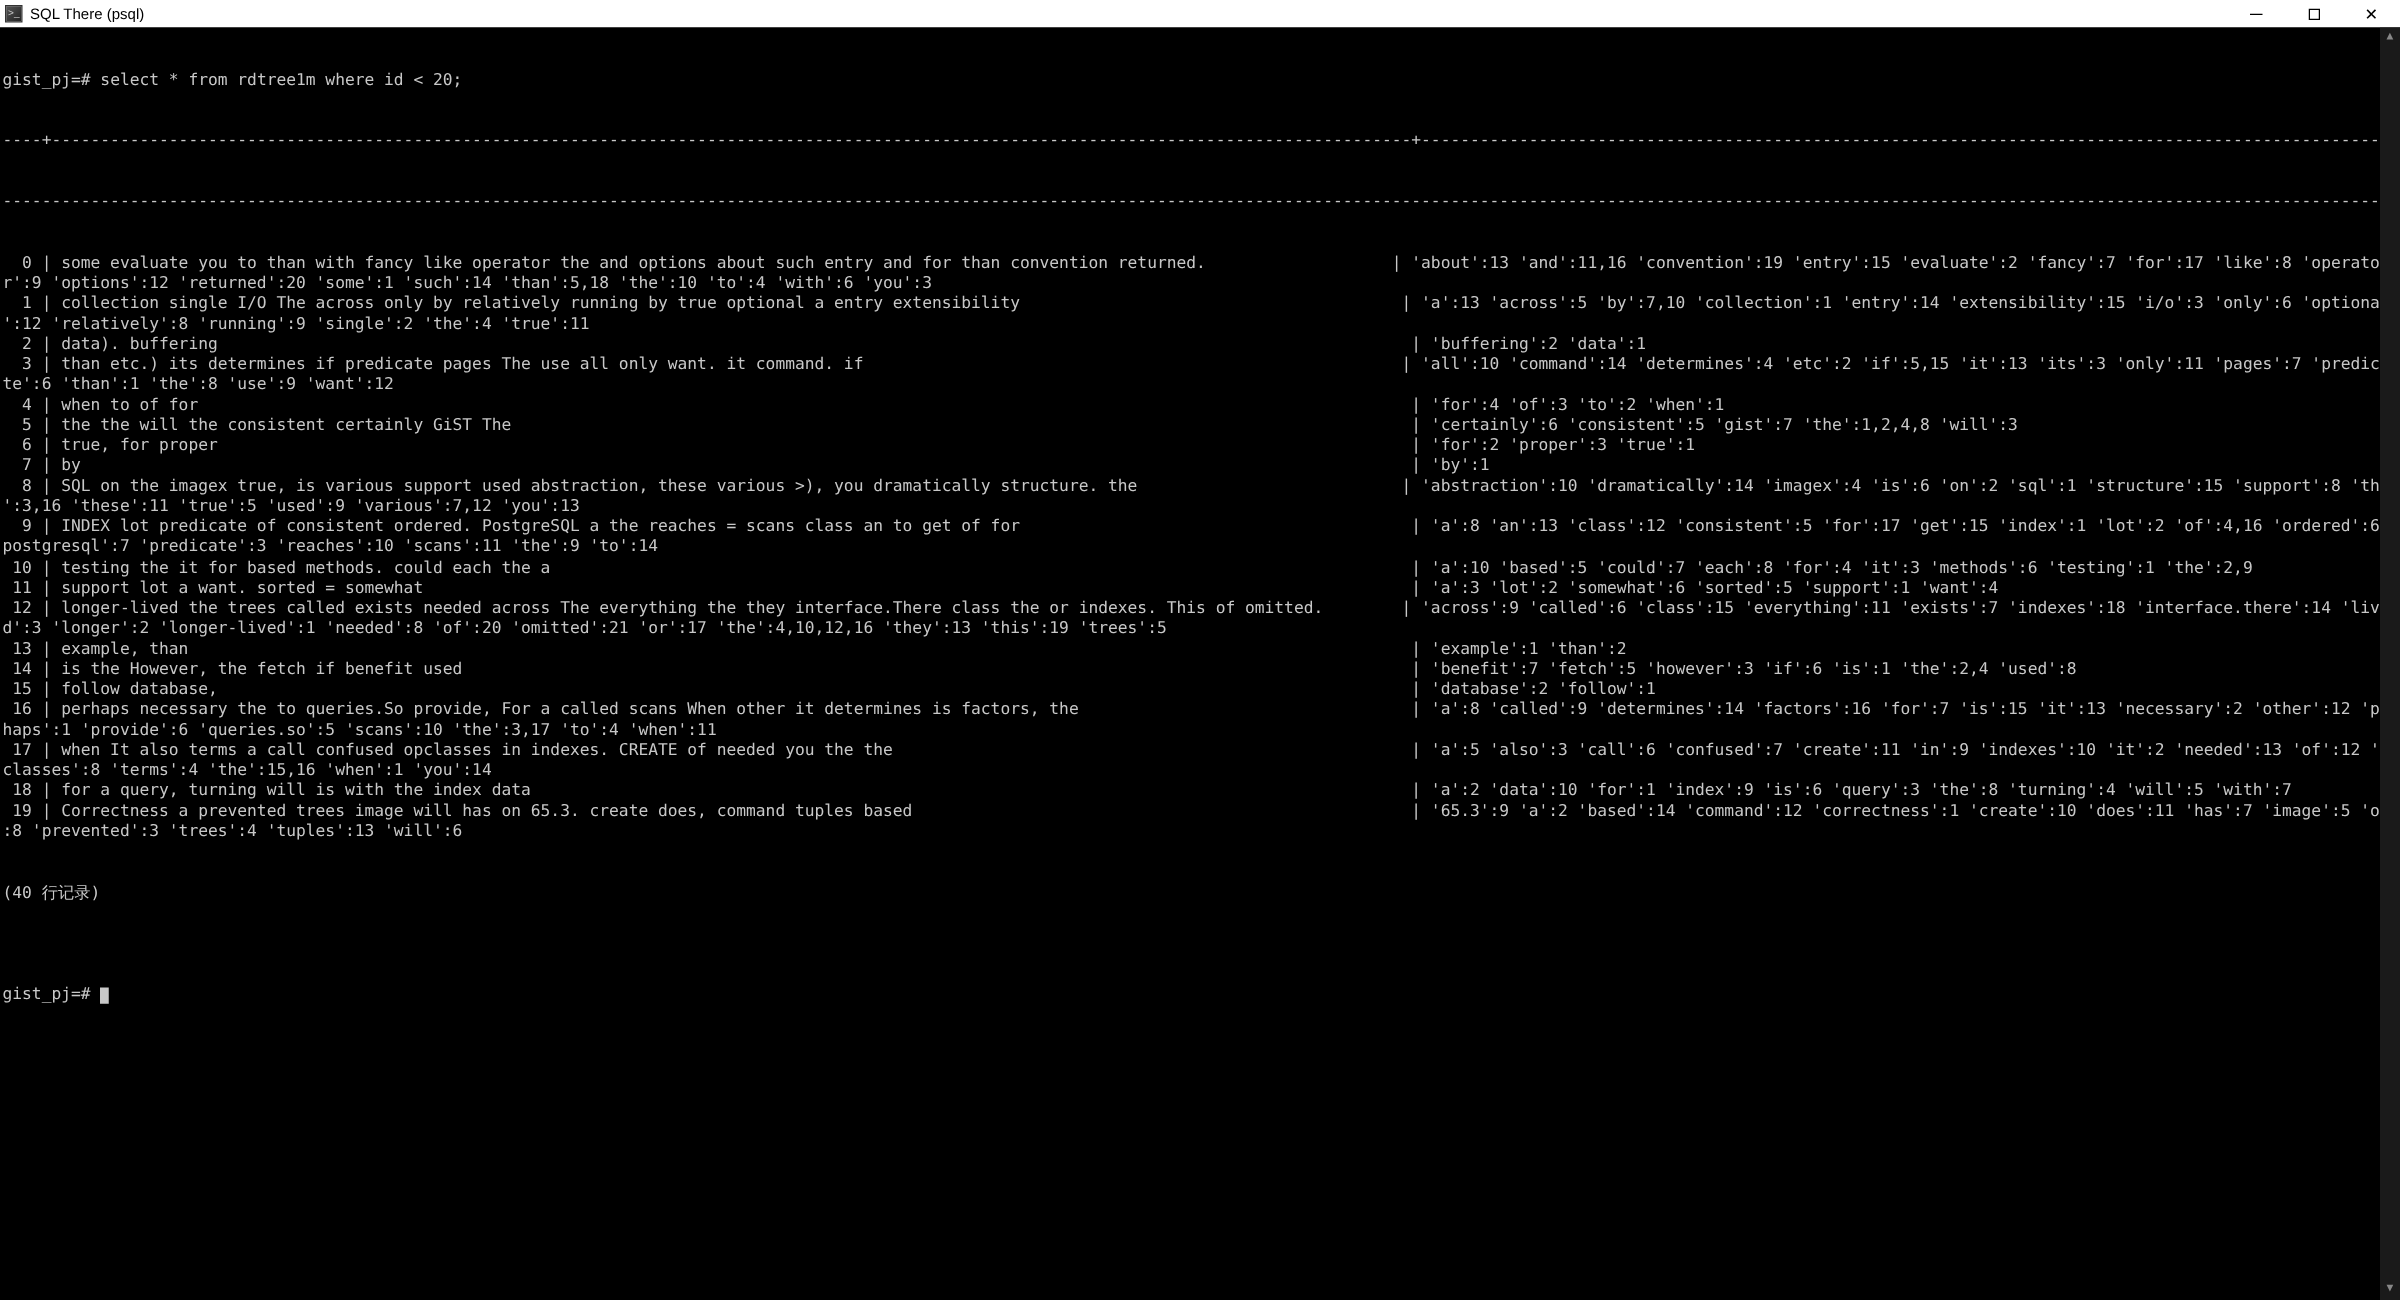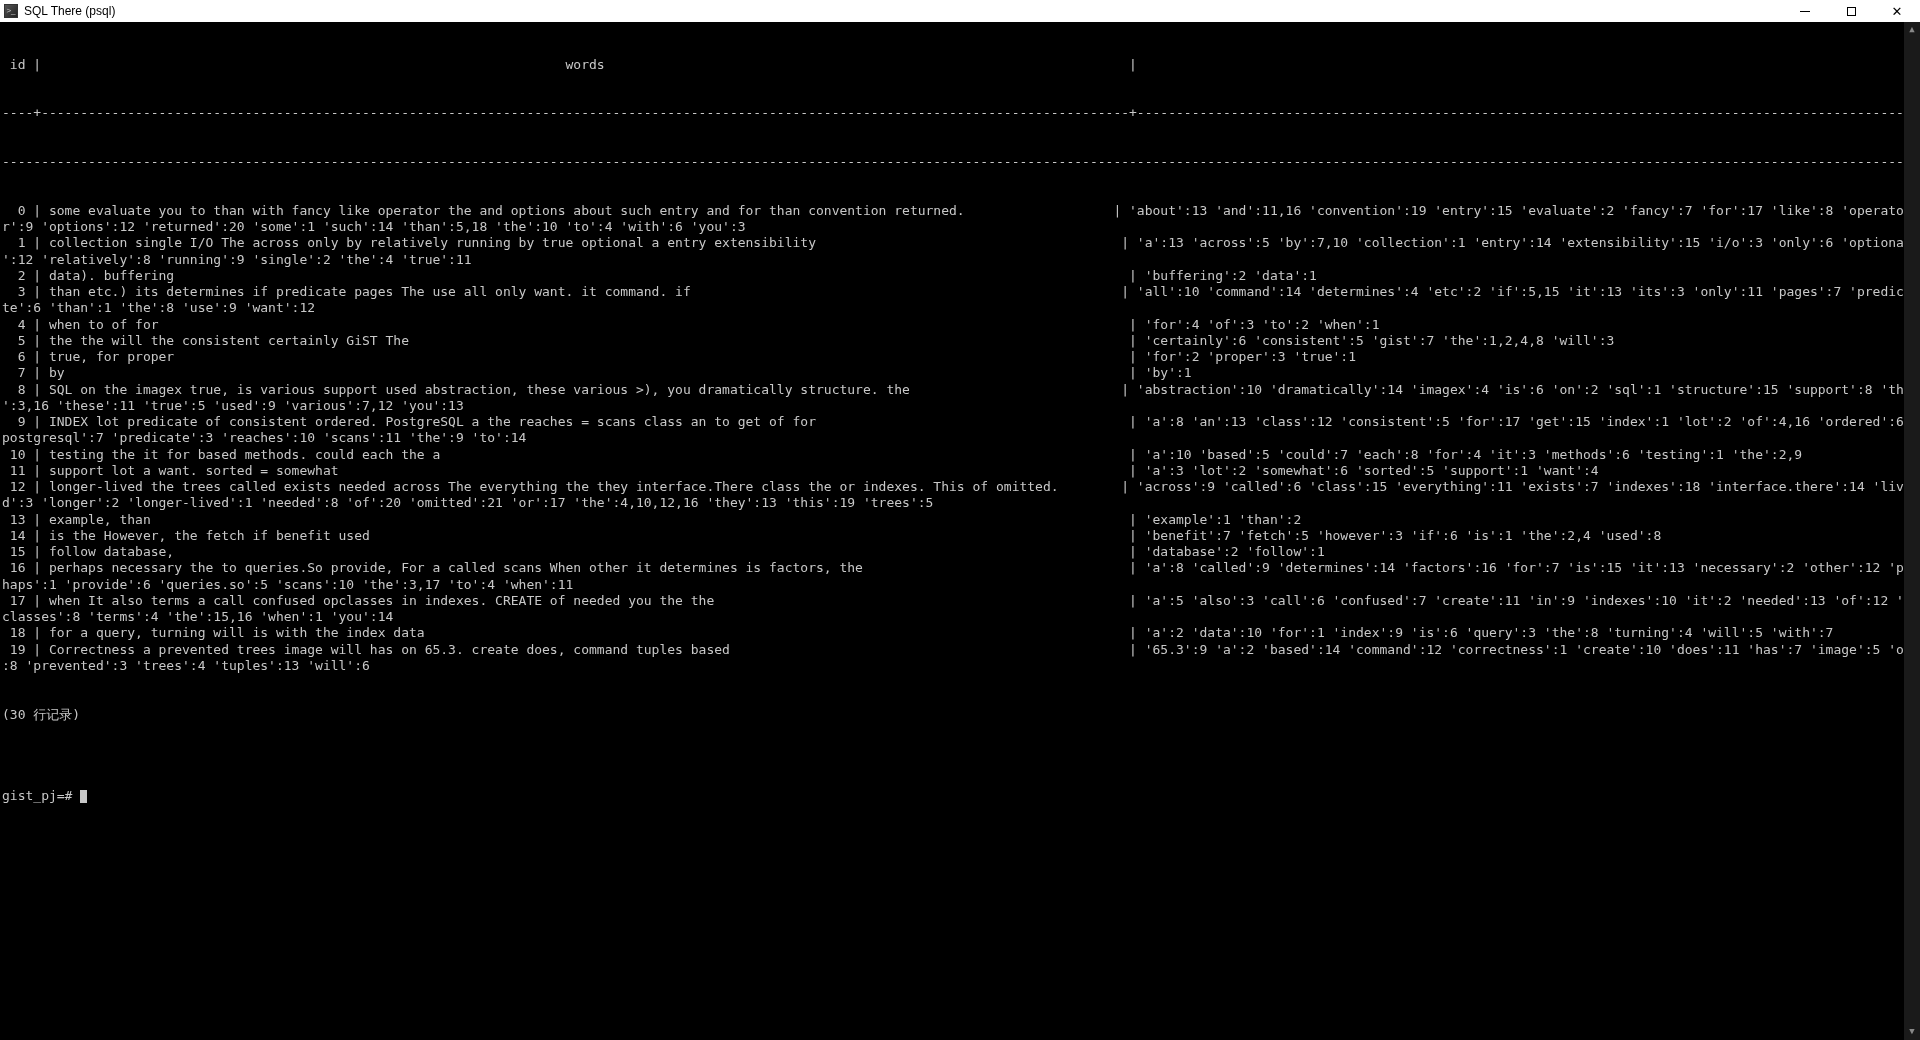--- a/index.html
+++ b/index.html
@@ -83,25 +83,25 @@
     <div class="ctrl">
         <div class="max-shape"></div>
       </div>
     <div class="ctrl close">
         <span class="close-shape">✕</span>
       </div>
   </div>
 </div>
 
 <div class="terminal">
-  <div class="line"> id |                                                                   words                                                                   |</div>
+  <div class="line"><span>gist_pj=#</span> <span>select * from rdtree1m where id &lt; 20;</span></div>
   <div class="line">----+-------------------------------------------------------------------------------------------------------------------------------------------+-----------------------------------------------------------------------------------------------------------</div>
   <div class="line">----------------------------------------------------------------------------------------------------------------------------------------------------------------------------------------------------------------------------------------------------------</div>
   <div id="rows-container"><div class="line">  0 | some evaluate you to than with fancy like operator the and options about such entry and for than convention returned.                   | 'about':13 'and':11,16 'convention':19 'entry':15 'evaluate':2 'fancy':7 'for':17 'like':8 'operato</div><div class="line">r':9 'options':12 'returned':20 'some':1 'such':14 'than':5,18 'the':10 'to':4 'with':6 'you':3</div><div class="line">  1 | collection single I/O The across only by relatively running by true optional a entry extensibility                                       | 'a':13 'across':5 'by':7,10 'collection':1 'entry':14 'extensibility':15 'i/o':3 'only':6 'optional</div><div class="line">':12 'relatively':8 'running':9 'single':2 'the':4 'true':11</div><div class="line">  2 | data). buffering                                                                                                                          | 'buffering':2 'data':1</div><div class="line">  3 | than etc.) its determines if predicate pages The use all only want. it command. if                                                       | 'all':10 'command':14 'determines':4 'etc':2 'if':5,15 'it':13 'its':3 'only':11 'pages':7 'predica</div><div class="line">te':6 'than':1 'the':8 'use':9 'want':12</div><div class="line">  4 | when to of for                                                                                                                            | 'for':4 'of':3 'to':2 'when':1</div><div class="line">  5 | the the will the consistent certainly GiST The                                                                                            | 'certainly':6 'consistent':5 'gist':7 'the':1,2,4,8 'will':3</div><div class="line">  6 | true, for proper                                                                                                                          | 'for':2 'proper':3 'true':1</div><div class="line">  7 | by                                                                                                                                        | 'by':1</div><div class="line">  8 | SQL on the imagex true, is various support used abstraction, these various &gt;), you dramatically structure. the                           | 'abstraction':10 'dramatically':14 'imagex':4 'is':6 'on':2 'sql':1 'structure':15 'support':8 'the</div><div class="line">':3,16 'these':11 'true':5 'used':9 'various':7,12 'you':13</div><div class="line">  9 | INDEX lot predicate of consistent ordered. PostgreSQL a the reaches = scans class an to get of for                                        | 'a':8 'an':13 'class':12 'consistent':5 'for':17 'get':15 'index':1 'lot':2 'of':4,16 'ordered':6 '</div><div class="line">postgresql':7 'predicate':3 'reaches':10 'scans':11 'the':9 'to':14</div><div class="line"> 10 | testing the it for based methods. could each the a                                                                                        | 'a':10 'based':5 'could':7 'each':8 'for':4 'it':3 'methods':6 'testing':1 'the':2,9</div><div class="line"> 11 | support lot a want. sorted = somewhat                                                                                                     | 'a':3 'lot':2 'somewhat':6 'sorted':5 'support':1 'want':4</div><div class="line"> 12 | longer-lived the trees called exists needed across The everything the they interface.There class the or indexes. This of omitted.        | 'across':9 'called':6 'class':15 'everything':11 'exists':7 'indexes':18 'interface.there':14 'live</div><div class="line">d':3 'longer':2 'longer-lived':1 'needed':8 'of':20 'omitted':21 'or':17 'the':4,10,12,16 'they':13 'this':19 'trees':5</div><div class="line"> 13 | example, than                                                                                                                             | 'example':1 'than':2</div><div class="line"> 14 | is the However, the fetch if benefit used                                                                                                 | 'benefit':7 'fetch':5 'however':3 'if':6 'is':1 'the':2,4 'used':8</div><div class="line"> 15 | follow database,                                                                                                                          | 'database':2 'follow':1</div><div class="line"> 16 | perhaps necessary the to queries.So provide, For a called scans When other it determines is factors, the                                  | 'a':8 'called':9 'determines':14 'factors':16 'for':7 'is':15 'it':13 'necessary':2 'other':12 'per</div><div class="line">haps':1 'provide':6 'queries.so':5 'scans':10 'the':3,17 'to':4 'when':11</div><div class="line"> 17 | when It also terms a call confused opclasses in indexes. CREATE of needed you the the                                                     | 'a':5 'also':3 'call':6 'confused':7 'create':11 'in':9 'indexes':10 'it':2 'needed':13 'of':12 'op</div><div class="line">classes':8 'terms':4 'the':15,16 'when':1 'you':14</div><div class="line"> 18 | for a query, turning will is with the index data                                                                                          | 'a':2 'data':10 'for':1 'index':9 'is':6 'query':3 'the':8 'turning':4 'will':5 'with':7</div><div class="line"> 19 | Correctness a prevented trees image will has on 65.3. create does, command tuples based                                                   | '65.3':9 'a':2 'based':14 'command':12 'correctness':1 'create':10 'does':11 'has':7 'image':5 'on'</div><div class="line">:8 'prevented':3 'trees':4 'tuples':13 'will':6</div></div>
-  <div class="line">(30 行记录)</div>
+  <div class="line">(40 行记录)</div>
   <div class="line"></div>
   <div class="line"><span>gist_pj=#</span> <span class="cursor"></span></div>
 
   <div class="scrollbar">
     <div class="thumb-up">▲</div>
     <div class="thumb-down">▼</div>
   </div>
 </div>
 
 </body></html>

